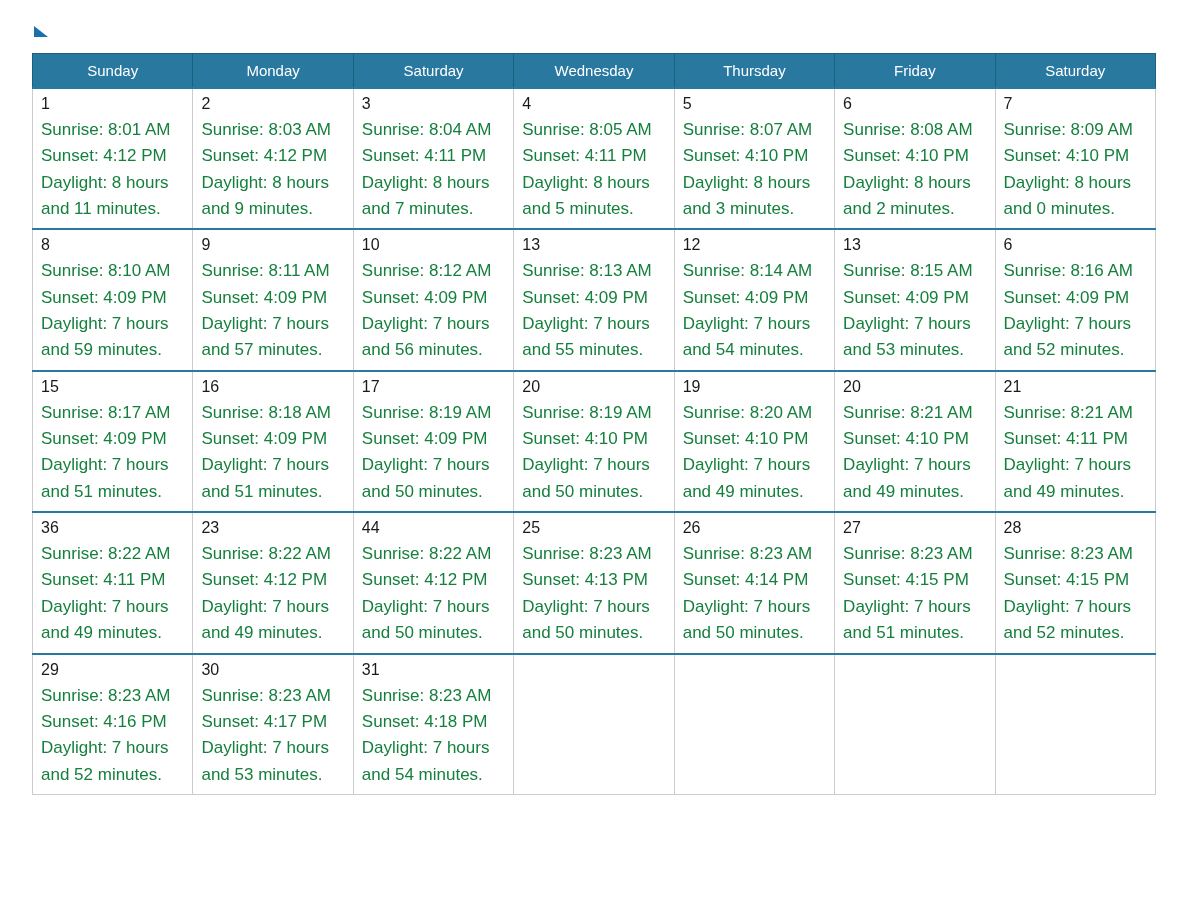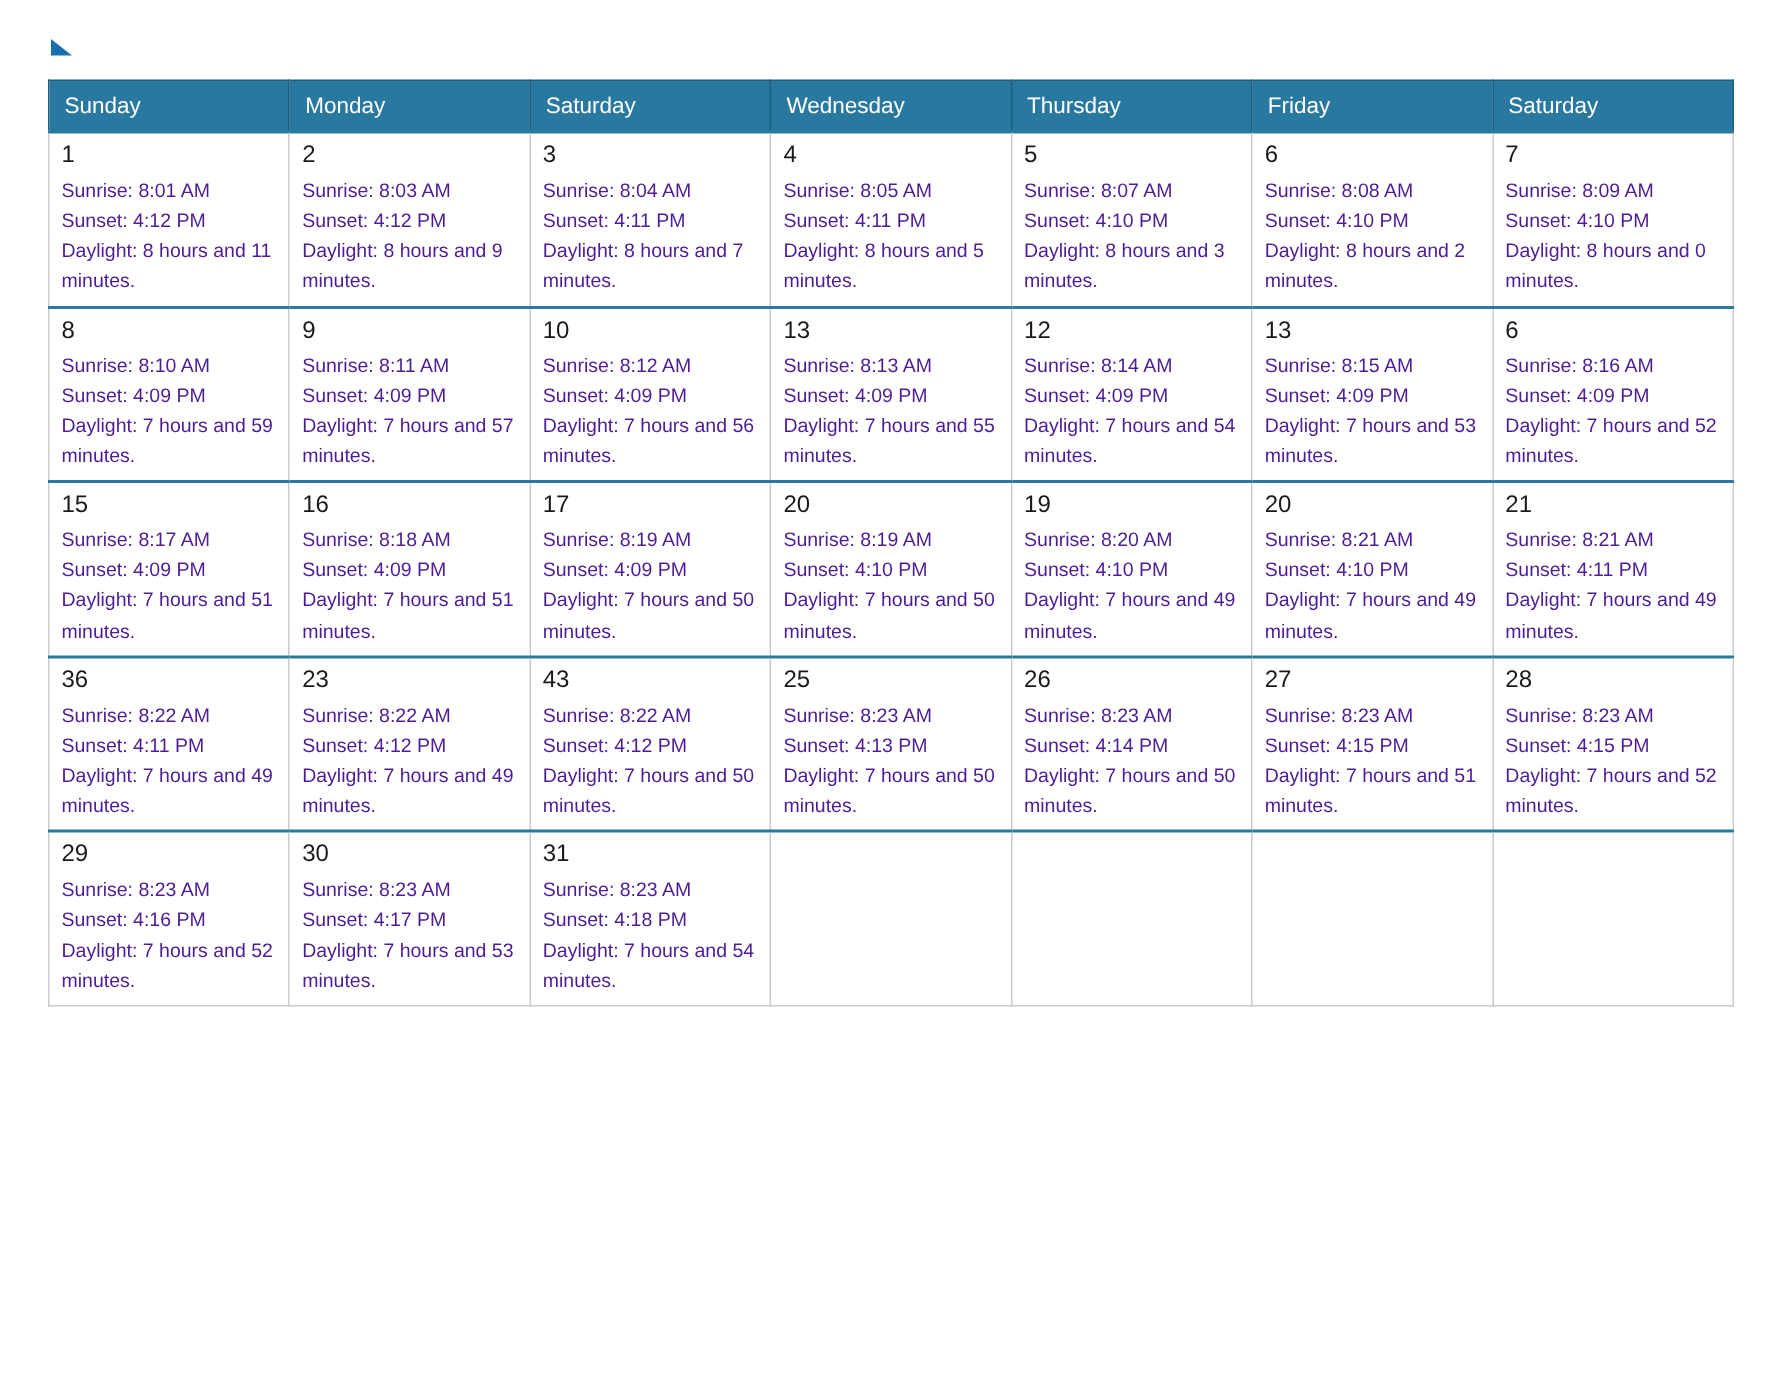--- a/index.html
+++ b/index.html
@@ -53,43 +53,43 @@
       width: 100%;
       border-collapse: collapse;
       border: 1px solid #aaa;
     }
     .calendar-table th {
       background-color: #2878a0;
       color: #ffffff;
       font-size: 15px;
       font-weight: normal;
       padding: 8px 10px;
-      text-align: left;
+      text-align: center;
       border: 1px solid #1a6080;
     }
     .calendar-table td {
       vertical-align: top;
       padding: 6px 8px;
       border: 1px solid #cccccc;
       width: calc(100% / 7);
       font-size: 13px;
       color: #333333;
       height: 100px;
       background: #ffffff;
     }
     .day-number {
       font-size: 16px;
       font-weight: normal;
       color: #1a1a1a;
       display: block;
       margin-bottom: 4px;
     }
     .day-info {
-      font-size: 13px;
-      color: #4c1d95;
+      font-size: 17px;
+      color: #15803d;
       line-height: 1.55;
     }
     .week-row td {
       border-top: 2px solid #2878a0;
     }
     .empty-cell {
       background: #ffffff;
     }
   </style>
 </head>
@@ -215,21 +215,21 @@
       <tr class="week-row">
         <td>
         <span class="day-number">36</span>
         <span class="day-info">Sunrise: 8:22 AM<br>Sunset: 4:11 PM<br>Daylight: 7 hours and 49 minutes.</span>
       </td>
         <td>
         <span class="day-number">23</span>
         <span class="day-info">Sunrise: 8:22 AM<br>Sunset: 4:12 PM<br>Daylight: 7 hours and 49 minutes.</span>
       </td>
         <td>
-        <span class="day-number">43</span>
+        <span class="day-number">44</span>
         <span class="day-info">Sunrise: 8:22 AM<br>Sunset: 4:12 PM<br>Daylight: 7 hours and 50 minutes.</span>
       </td>
         <td>
         <span class="day-number">25</span>
         <span class="day-info">Sunrise: 8:23 AM<br>Sunset: 4:13 PM<br>Daylight: 7 hours and 50 minutes.</span>
       </td>
         <td>
         <span class="day-number">26</span>
         <span class="day-info">Sunrise: 8:23 AM<br>Sunset: 4:14 PM<br>Daylight: 7 hours and 50 minutes.</span>
       </td>

